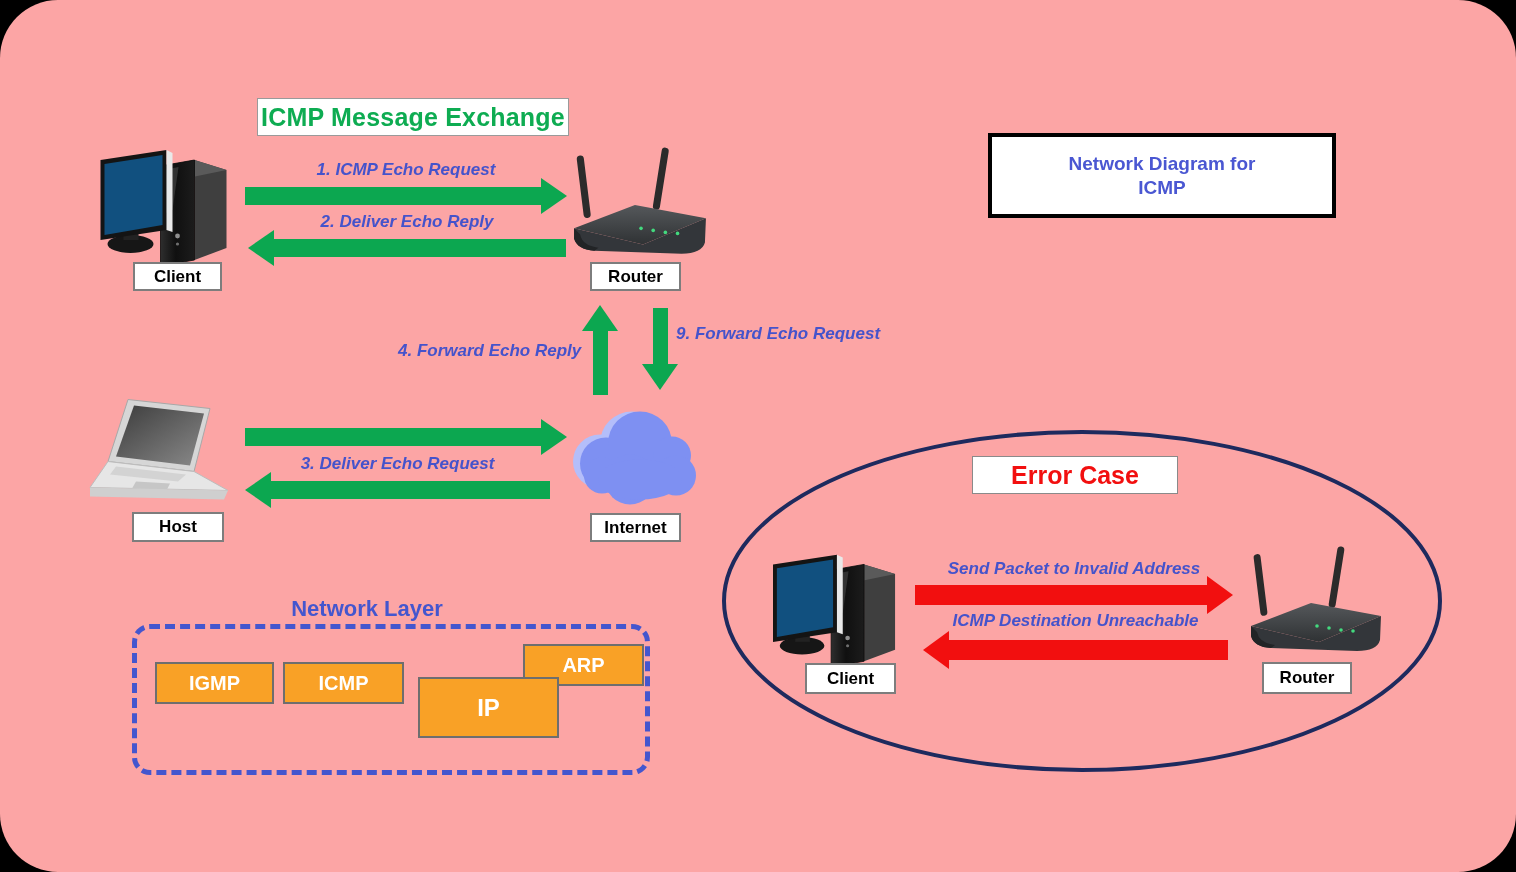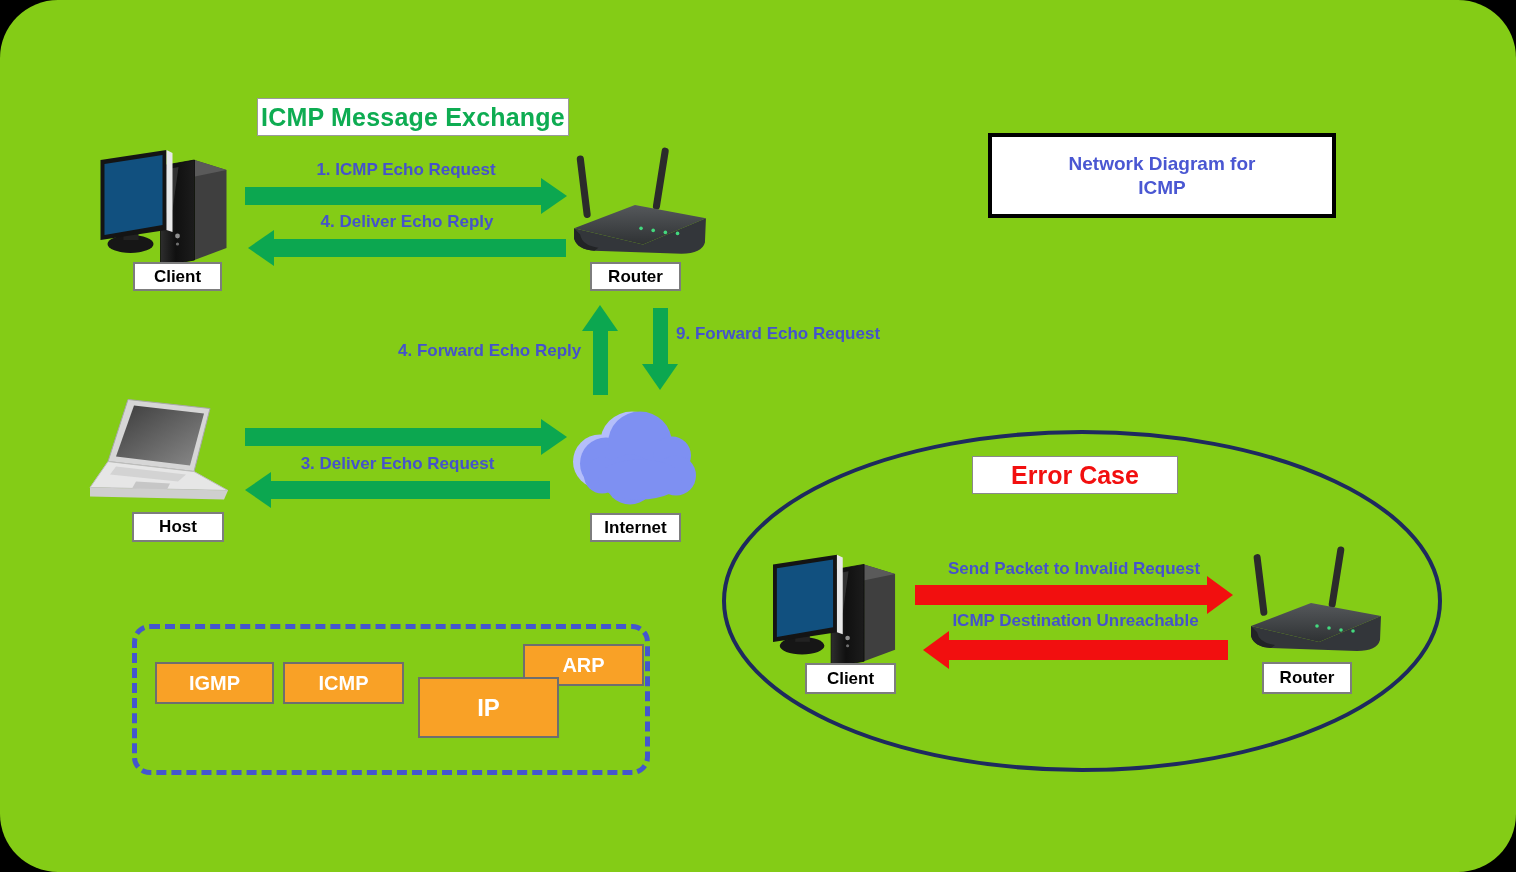--- a/index.html
+++ b/index.html
@@ -1,17 +1,17 @@
 <!DOCTYPE html>
 <html><head>
 <meta charset="utf-8">
 <style>
   html,body{margin:0;padding:0;background:#000;}
   .canvas{
-    position:relative;width:1516px;height:872px;background:#84cc16;
+    position:relative;width:1516px;height:872px;background:#fca5a5;
     border-radius:58px;overflow:hidden;
     font-family:"Liberation Sans",sans-serif;
   }
   
   .title-box{position:absolute;background:#fff;display:flex;align-items:center;justify-content:center;font-weight:bold;}
   .exchange-title{left:257px;top:98px;width:310px;height:36px;border:1px solid #9a9a9a;font-size:25px;color:#0EAC52;letter-spacing:.2px;}
   .nd-title{left:988px;top:133px;width:340px;height:77px;border:4px solid #000;font-size:19px;color:#4A57D2;flex-direction:column;line-height:1.25;text-align:center;}
   .error-title{left:972px;top:456px;width:204px;height:36px;border:1px solid #8a8a8a;font-size:25px;color:#F20F0F;}
   .nl-title{position:absolute;left:132px;top:596px;width:470px;text-align:center;font-weight:bold;font-size:22px;color:#4456CE;}
   .node-label{position:absolute;background:#fff;border:2px solid #7d7d7d;display:flex;align-items:center;justify-content:center;font-weight:bold;font-size:17px;color:#000;}
@@ -26,21 +26,21 @@
   .arrow-h.green.dir-left .head{border-right-color:#0CA750;}
   .arrow-h.red .stem{background:#F20F0F;height:20px;}
   .arrow-h.red .head{border-top-width:19px;border-bottom-width:19px;}
   .arrow-h.red.dir-right .head{border-left-color:#F20F0F;}
   .arrow-h.red.dir-left .head{border-right-color:#F20F0F;}
   .arrow-v{position:absolute;display:flex;flex-direction:column;align-items:center;}
   .arrow-v .stem{width:15px;flex:1;background:#0CA750;}
   .arrow-v .head{width:0;height:0;border-left:18px solid transparent;border-right:18px solid transparent;}
   .arrow-v.dir-up .head{border-bottom:26px solid #0CA750;}
   .arrow-v.dir-down .head{border-top:26px solid #0CA750;}
-  .flow-label{position:absolute;font-weight:bold;font-size:17px;color:#4553CB;text-align:center;white-space:nowrap;}
+  .flow-label{position:absolute;font-weight:bold;font-size:17px;color:#4553CB;text-align:center;white-space:nowrap;font-style:italic;}
   
   .nl-box{position:absolute;left:132px;top:624px;width:508px;height:141px;border:5px dashed #4456CE;border-radius:18px;}
   .proto{position:absolute;background:#F9A126;border:2px solid #6e6e6e;display:flex;align-items:center;justify-content:center;color:#fff;font-weight:bold;font-size:20px;}
   .proto.big{font-size:24px;}
   
   .ellipse-svg{position:absolute;left:720px;top:428px;}
   .icon{position:absolute;}
 </style>
 </head>
 <body>
@@ -123,21 +123,21 @@
       <use href="#wifi-router"></use>
     </svg>
   <div class="node-label" style="left:590px;top:262px;width:87px;height:25px">Router</div>
 
   <div class="flow-label" style="left:245px;top:160px;width:322px">1. ICMP Echo Request</div>
   <div class="arrow-h green dir-right" style="left:245px;top:178px;width:322px">
     <div class="stem"></div>
     <div class="head"></div>
   </div>
 
-  <div class="flow-label" style="left:248px;top:212px;width:318px">4. Deliver Echo Reply</div>
+  <div class="flow-label" style="left:248px;top:212px;width:318px">2. Deliver Echo Reply</div>
   <div class="arrow-h green dir-left" style="left:248px;top:230px;width:318px">
     <div class="head"></div>
     <div class="stem"></div>
   </div>
 
   <div class="flow-label" style="left:398px;top:341px;width:180px;text-align:right">4. Forward Echo Reply</div>
   <div class="arrow-v dir-up" style="left:582px;top:305px;width:36px;height:90px">
     <div class="head"></div>
     <div class="stem"></div>
   </div>
@@ -167,20 +167,21 @@
   <div class="arrow-h green dir-left" style="left:245px;top:472px;width:305px">
     <div class="head"></div>
     <div class="stem"></div>
   </div>
 
   <div class="title-box nd-title">
     <span>Network Diagram for</span>
     <span>ICMP</span>
   </div>
 
+  <div class="nl-title">Network Layer</div>
   <div class="nl-box"></div>
   <div class="proto" style="left:155px;top:662px;width:115px;height:38px">IGMP</div>
   <div class="proto" style="left:283px;top:662px;width:117px;height:38px">ICMP</div>
   <div class="proto" style="left:523px;top:644px;width:117px;height:38px">ARP</div>
   <div class="proto big" style="left:418px;top:677px;width:137px;height:57px">IP</div>
 
   <svg class="ellipse-svg" width="724" height="346">
     <ellipse cx="362" cy="173" rx="358" ry="169" fill="none" stroke="#1E2A5E" stroke-width="4"></ellipse>
   </svg>
   <div class="title-box error-title">Error Case</div>
@@ -188,21 +189,21 @@
   <svg class="icon" style="left:765px;top:545px" width="140" height="124" viewBox="0 0 132 128">
       <use href="#desktop-pc"></use>
     </svg>
   <div class="node-label" style="left:805px;top:663px;width:87px;height:27px">Client</div>
 
   <svg class="icon" style="left:1245px;top:542px" width="140" height="118" viewBox="0 0 140 110">
       <use href="#wifi-router"></use>
     </svg>
   <div class="node-label" style="left:1262px;top:662px;width:86px;height:28px">Router</div>
 
-  <div class="flow-label" style="left:915px;top:559px;width:318px">Send Packet to Invalid Request</div>
+  <div class="flow-label" style="left:915px;top:559px;width:318px">Send Packet to Invalid Address</div>
   <div class="arrow-h red dir-right" style="left:915px;top:576px;width:318px">
     <div class="stem"></div>
     <div class="head"></div>
   </div>
 
   <div class="flow-label" style="left:923px;top:611px;width:305px">ICMP Destination Unreachable</div>
   <div class="arrow-h red dir-left" style="left:923px;top:631px;width:305px">
     <div class="head"></div>
     <div class="stem"></div>
   </div>

